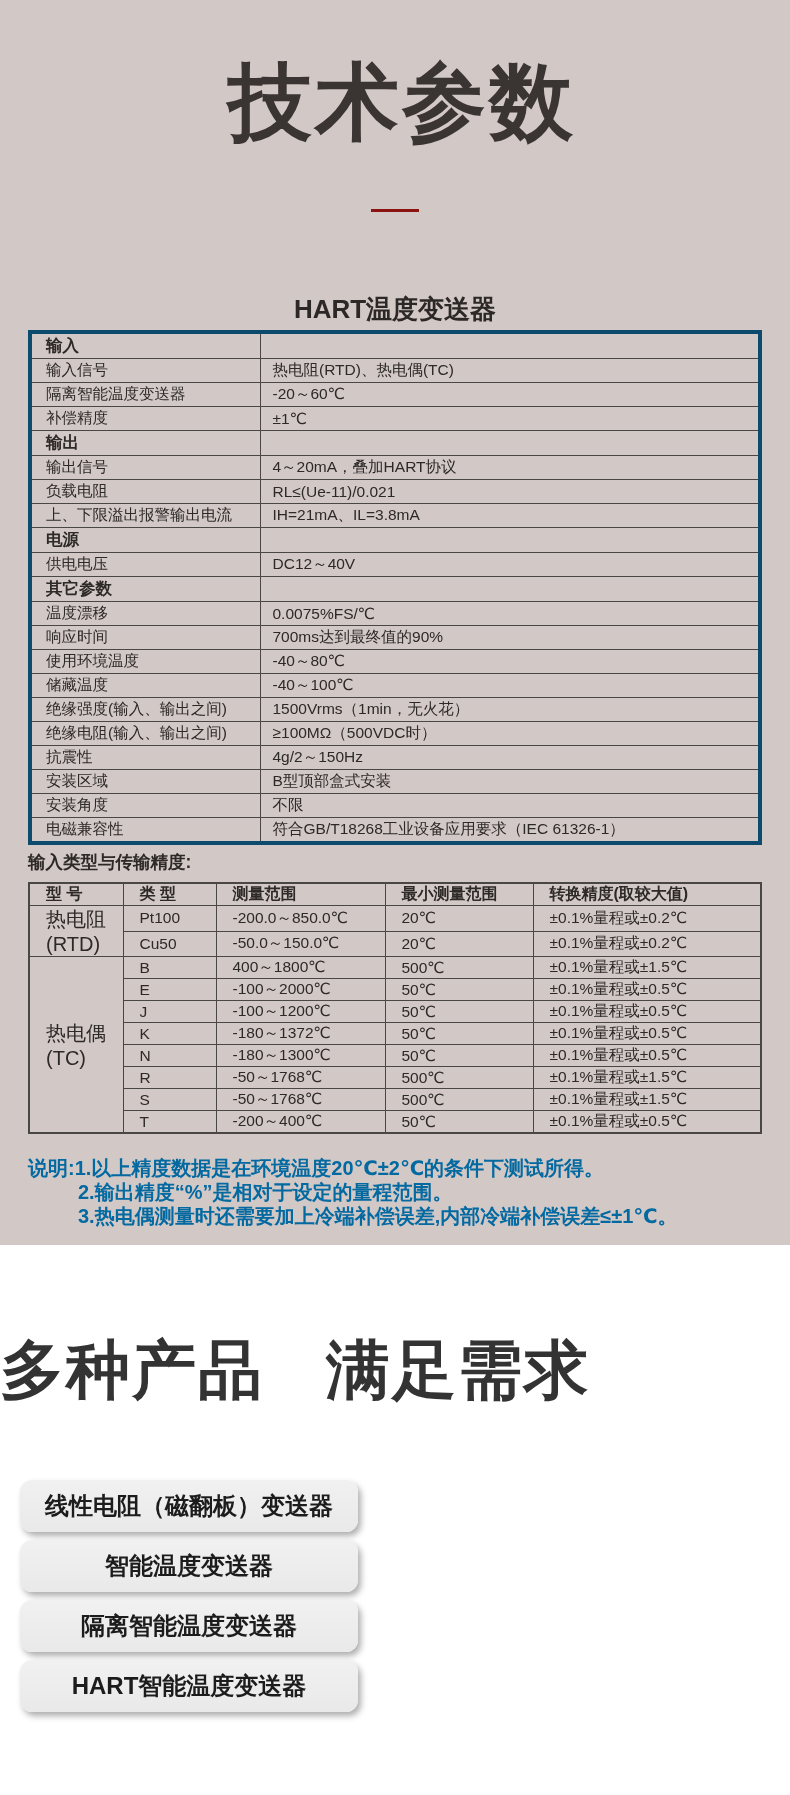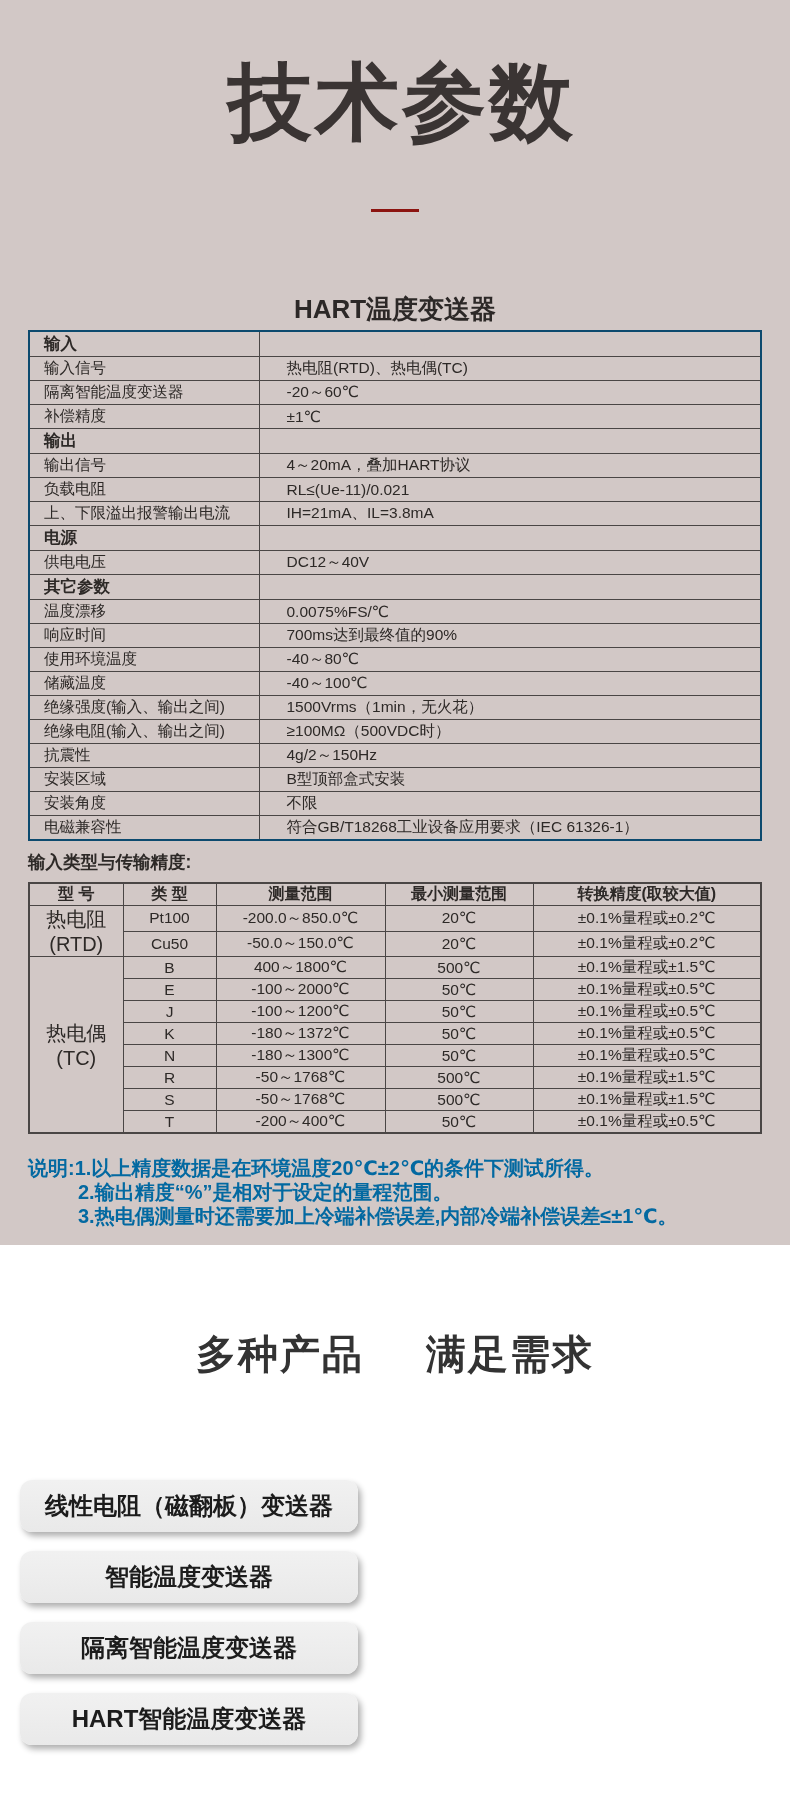--- a/index.html
+++ b/index.html
@@ -50,56 +50,56 @@
     font-size: 26px;
     font-weight: 600;
     color: #2c2827;
   }
   table { border-collapse: collapse; table-layout: fixed; }
   .spec-table {
     position: absolute;
     top: 330px;
     left: 28px;
     width: 734px;
-    border: 2px solid #0c4a6e;
+    border: 4px solid #0c4a6e;
   }
   .spec-table td {
     border: 1px solid #4a4645;
     height: 23px;
     font-size: 15.5px;
     color: #2d2927;
     padding: 1px 10px 1px 14px;
     white-space: nowrap;
     overflow: hidden;
   }
   .spec-table td.label { width: 230px; }
   .spec-table td.section { font-weight: bold; font-size: 16.5px; }
-  .spec-table td.value { padding-left: 27px; }
+  .spec-table td.value { padding-left: 12px; }
   .acc-heading {
     position: absolute;
     top: 850px;
     left: 28px;
     font-size: 17.5px;
     font-weight: 700;
     color: #2d2927;
   }
   .acc-table {
     position: absolute;
     top: 882px;
     left: 28px;
     width: 734px;
     border: 2px solid #4a4645;
   }
   .acc-table th, .acc-table td {
     border: 1px solid #4a4645;
     height: 22px;
     font-size: 15.5px;
     color: #2d2927;
-    text-align: center;
-    padding: 0 6px;
+    text-align: left;
+    padding: 0 16px;
     white-space: nowrap;
     overflow: hidden;
     font-weight: normal;
   }
   .acc-table th { font-weight: 600; font-size: 16px; }
   .acc-table th:nth-child(1) { width: 94px; }
   .acc-table th:nth-child(2) { width: 93px; }
   .acc-table th:nth-child(3) { width: 169px; }
   .acc-table th:nth-child(4) { width: 148px; }
   .acc-table td.model { font-size: 20px; }
@@ -119,34 +119,33 @@
     position: absolute;
     top: 1245px; left: 0;
     width: 790px;
     height: 550px;
     background: #ffffff;
   }
   .products-title {
     position: absolute;
     top: 82px;
     width: 100%;
-    text-align: center;
-    font-size: 40px;
+    font-size: 64px;
     font-weight: 900;
     letter-spacing: 2px;
     color: #333333;
     white-space: nowrap;
   }
   .products-title .gap { display: inline-block; width: 62px; }
   .btn-col {
     position: absolute;
     top: 235px;
     display: flex;
     flex-direction: column;
-    gap: 19px;
+    gap: 8px;
   }
   .btn-col.left  { left: 20px;  width: 338px; }
   .btn-col.right { left: 447px; width: 330px; }
   .product-btn {
     height: 52px;
     border: none;
     border-radius: 12px;
     background: linear-gradient(#f1f1f1, #e9e9e9);
     box-shadow: 3px 4px 6px rgba(0,0,0,0.32);
     font-size: 24px;

